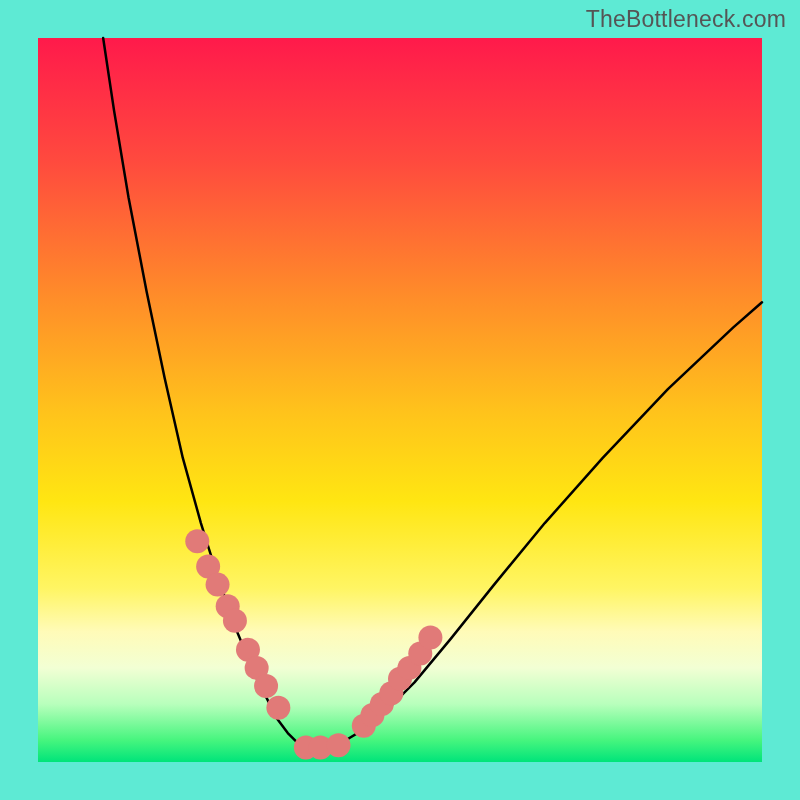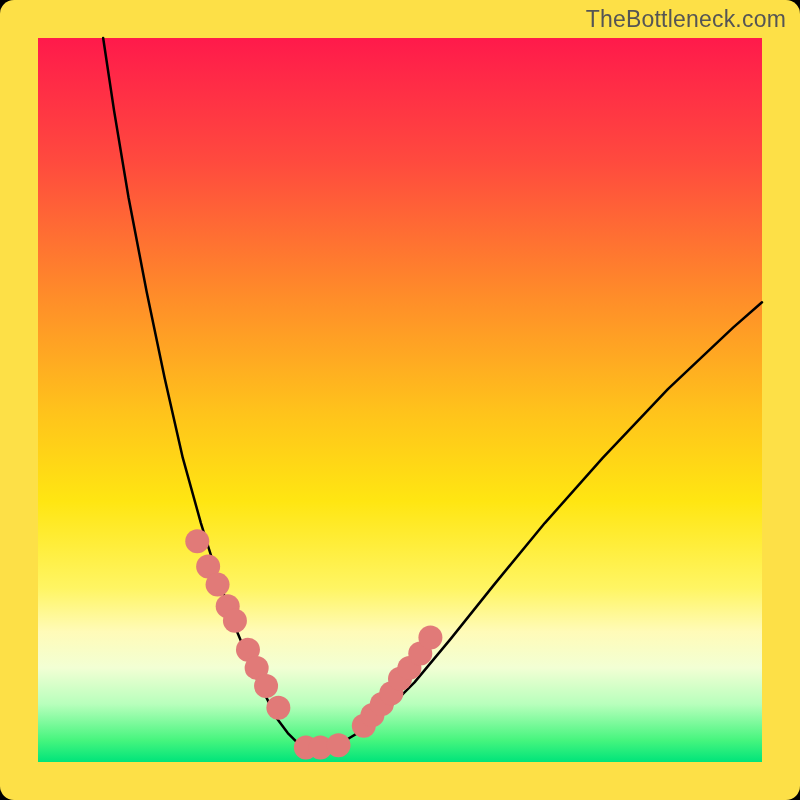--- a/index.html
+++ b/index.html
@@ -8,22 +8,21 @@
     width: 800px;
     height: 800px;
     background: #000;
     overflow: hidden;
     font-family: Arial, Helvetica, sans-serif;
   }
   .frame {
     position: relative;
     width: 800px;
     height: 800px;
-    background: #fde047;
-    border-radius: 14px;
+    background: #5eead4;
   }
   .plot-area {
     position: absolute;
     left: 38px;
     top: 38px;
     width: 724px;
     height: 724px;
     background: linear-gradient(
       to bottom,
       #ff1a4b 0%,

